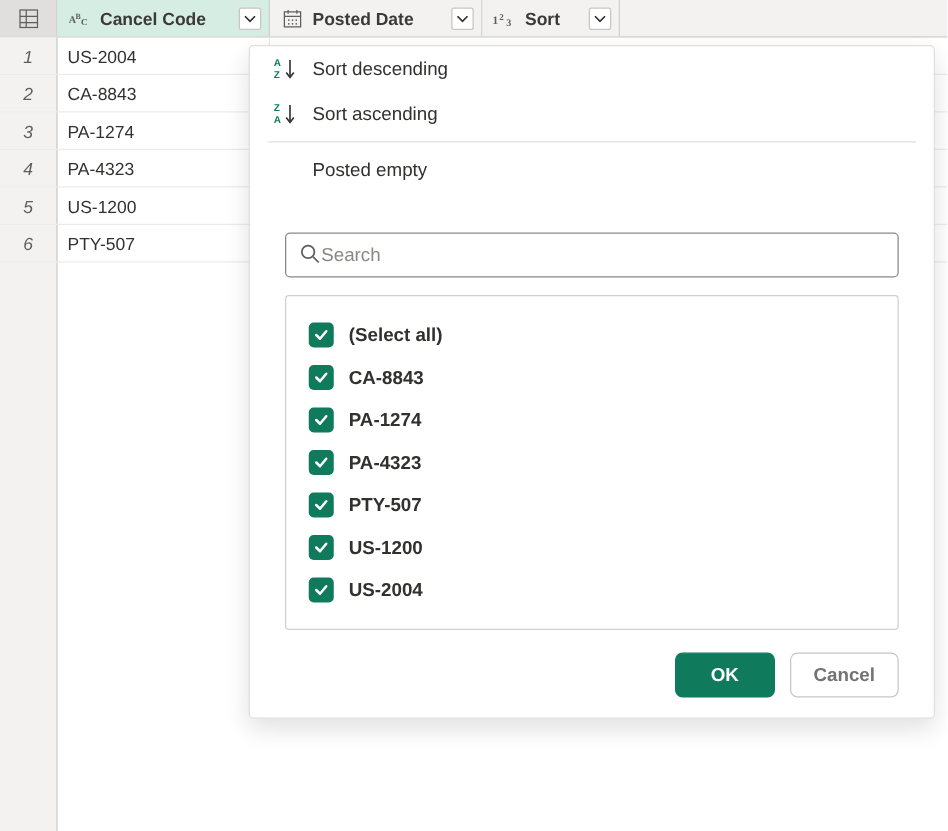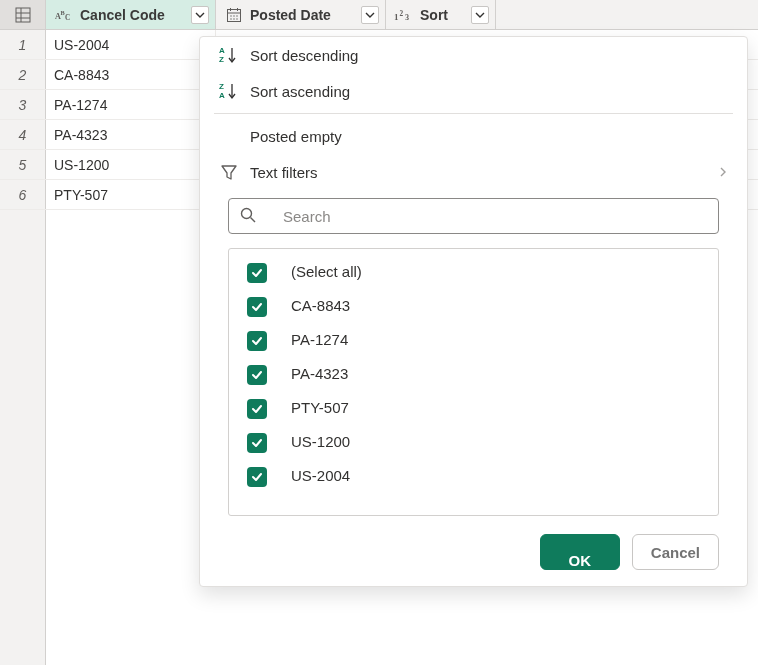--- a/index.html
+++ b/index.html
@@ -131,43 +131,46 @@
   .search-wrap {
     padding: 8px 28px 4px 28px;
   }
   .search-box {
     border: 1px solid #8a8886;
     border-radius: 4px;
     height: 36px;
     display: flex;
     align-items: center;
     padding: 0 10px;
-    gap: 26px;
+    gap: 0;
+    margin-top: 24px;
   }
   .search-input {
     border: none;
     outline: none;
     flex: 1;
     font-size: 15px;
     color: #323130;
     background: transparent;
   }
   .search-input::placeholder { color: #8a8886; }
   .values-box {
     margin: 10px 28px 0 28px;
     border: 1px solid #d2d0ce;
     border-radius: 3px;
     padding: 14px 18px;
   }
   .value-row {
     display: flex;
-    gap: 24px;
+    align-items: center;
+    gap: 12px;
     height: 34px;
     cursor: pointer;
     font-size: 15px;
+    font-weight: bold;
   }
   .checkbox {
     width: 20px; height: 20px;
     border-radius: 4px;
     display: flex;
     align-items: center;
     justify-content: center;
     flex-shrink: 0;
   }
   .checkbox.checked {
@@ -188,21 +191,20 @@
     font-weight: 600;
     cursor: pointer;
     display: flex;
     align-items: center;
     justify-content: center;
   }
   .btn-primary {
     background: #0f7b5c;
     border: 1px solid #0f7b5c;
     color: #ffffff;
-    align-items: flex-end;
   }
   .btn-secondary {
     background: #ffffff;
     border: 1px solid #c8c6c4;
     color: #737373;
   }
   .row-gutter-fill {
     position: absolute;
     left: 0;
     top: 30px;
@@ -336,33 +338,20 @@
         <path d="M10 13 L13 17 L16 13" fill="none" stroke="#323130" stroke-width="1.3"></path>
       </svg>
     </span>
     <span>Sort ascending</span>
   </div>
   <div class="divider"></div>
   <div class="menu-item">
     <span class="menu-spacer"></span>
     <span>Posted empty</span>
   </div>
-  <div class="menu-item">
-    <span class="menu-icon">
-      <svg width="20" height="20" viewBox="0 0 20 20">
-          <path d="M3 4 L17 4 L12 11 L12 17 L8 15 L8 11 Z" fill="none" stroke="#605e5c" stroke-width="1.3" stroke-linejoin="round"></path>
-        </svg>
-    </span>
-    <span>Text filters</span>
-    <span class="chevron-right">
-      <svg width="12" height="12" viewBox="0 0 12 12">
-          <path d="M4 2 L8 6 L4 10" fill="none" stroke="#a19f9d" stroke-width="1.4"></path>
-        </svg>
-    </span>
-  </div>
 
   <div class="search-wrap">
     <div class="search-box">
       <span>
         <svg width="18" height="18" viewBox="0 0 18 18">
             <circle cx="7.5" cy="7.5" r="5" fill="none" stroke="#605e5c" stroke-width="1.4"></circle>
             <line x1="11.5" y1="11.5" x2="16" y2="16" stroke="#605e5c" stroke-width="1.4"></line>
           </svg>
       </span>
       <input class="search-input" placeholder="Search" style="">

